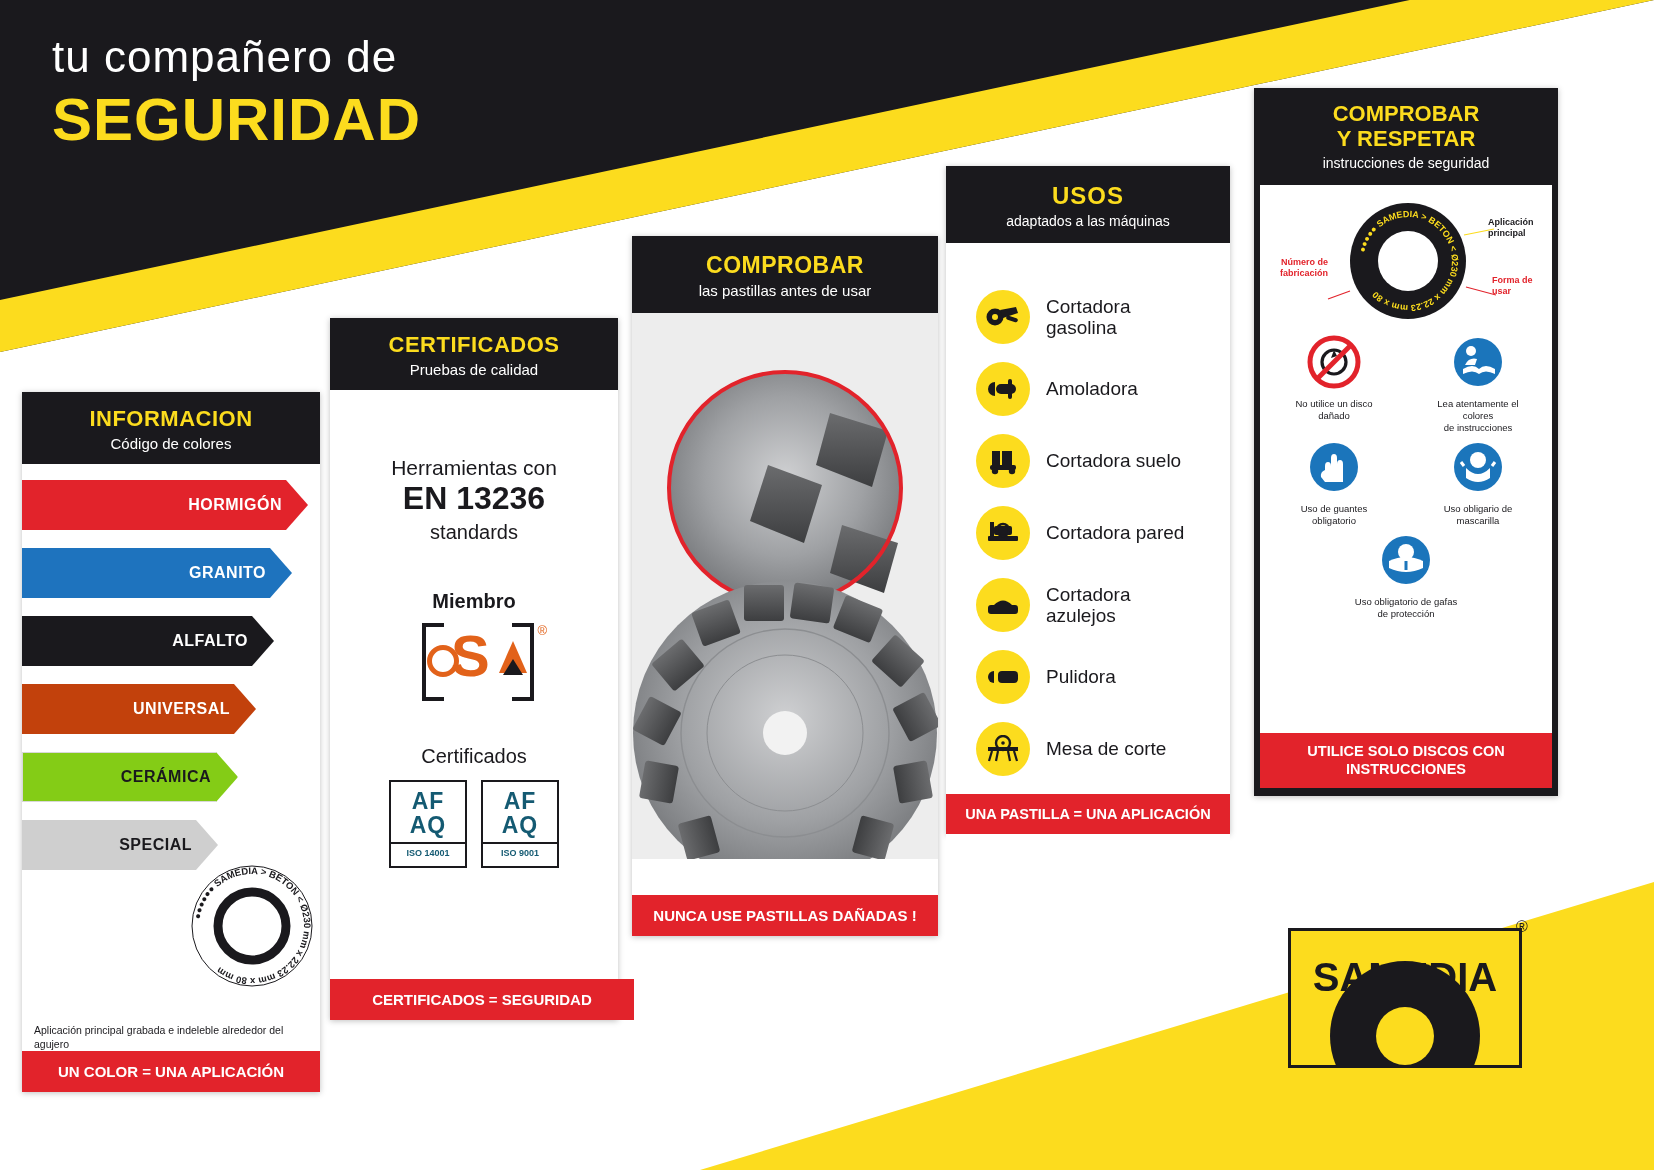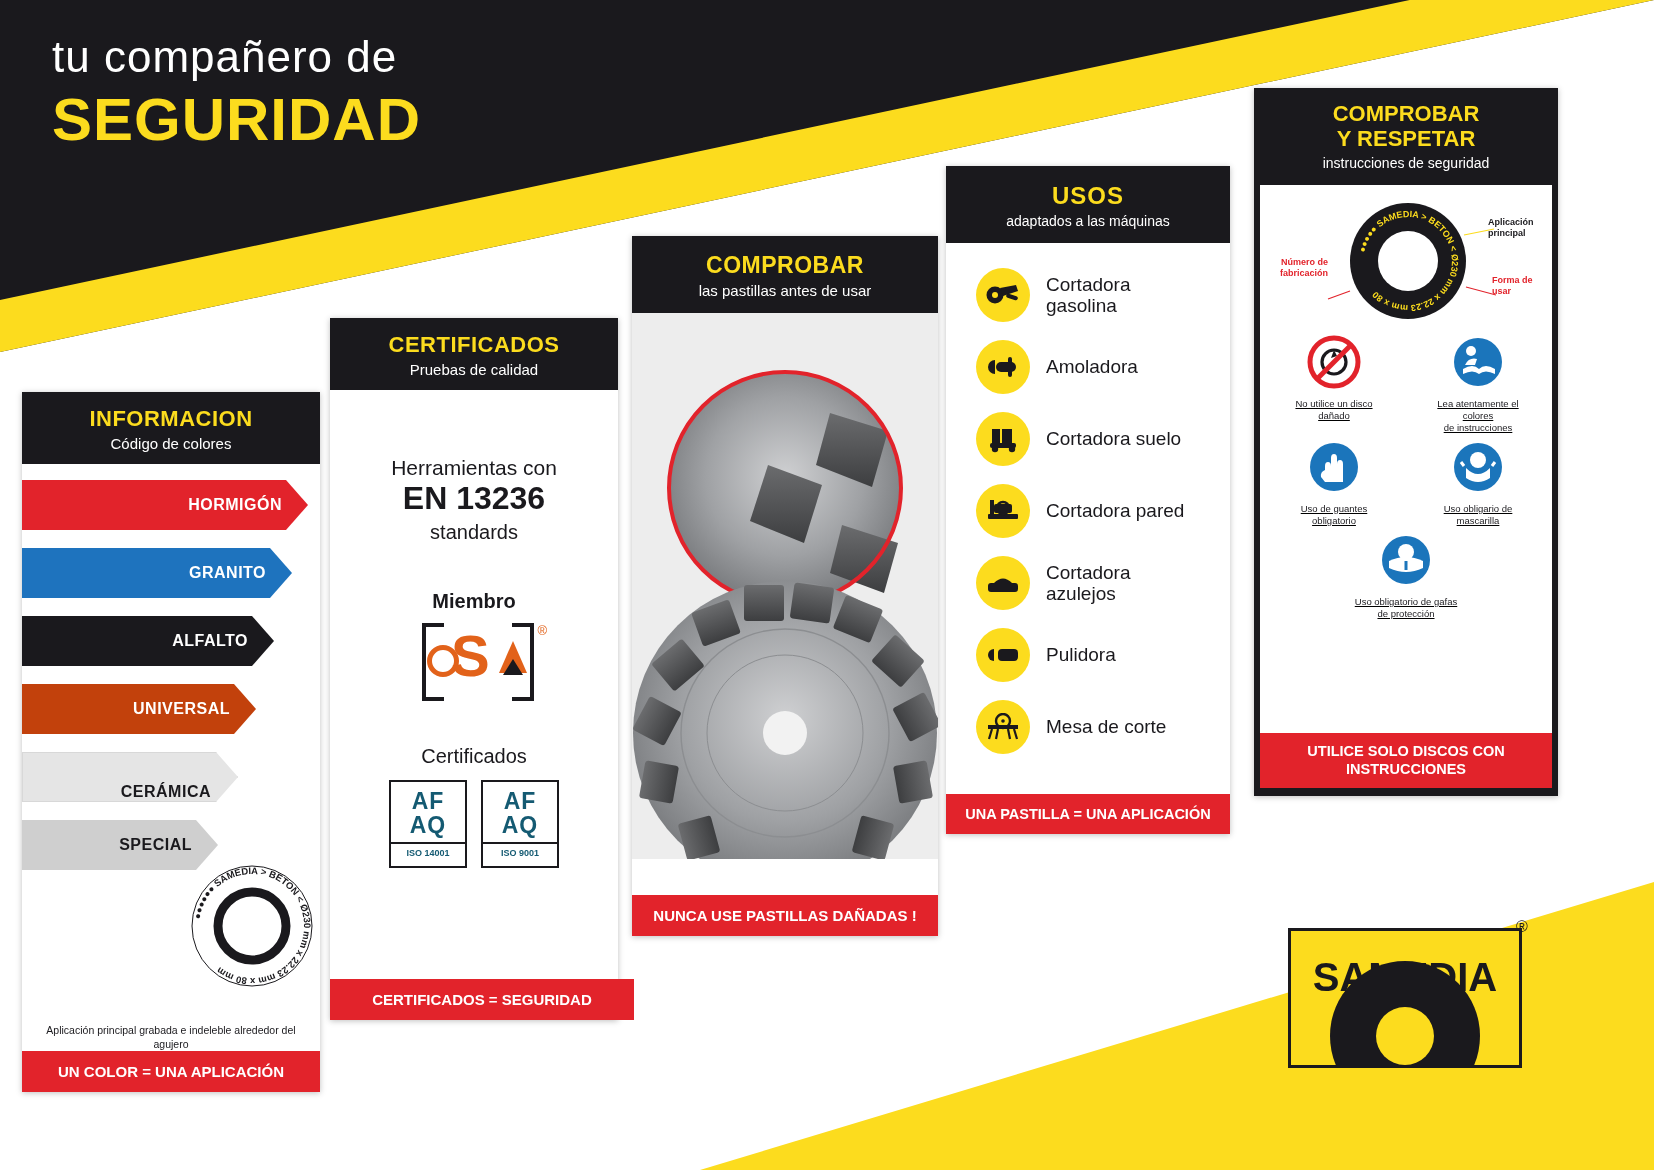--- a/index.html
+++ b/index.html
@@ -39,24 +39,24 @@
   #p1 .panel-head .t1{font-size:22px;}
   #p1 .panel-head .t2{font-size:15px;margin-top:3px;}
   #p1 .body{position:relative;height:580px;background:#fff;}
   .colorbar{position:absolute;left:0;height:50px;display:flex;align-items:center;justify-content:flex-end;
     padding-right:26px;box-sizing:border-box;font-weight:bold;font-size:16px;letter-spacing:.5px;}
   .arrowr{clip-path:polygon(0 0, calc(100% - 22px) 0, 100% 50%, calc(100% - 22px) 100%, 0 100%);}
   .cb1{top:16px;width:286px;background:#e2232b;color:#fff;}
   .cb2{top:84px;width:270px;background:#1e73be;color:#fff;}
   .cb3{top:152px;width:252px;background:#1a191d;color:#fff;}
   .cb4{top:220px;width:234px;background:#c2410c;color:#fff;text-align:right;}
-  .cb5{top:288px;width:216px;background:#e5e5e5;color:#1a191d;border:1px solid #d8d8d8;align-items:flex-end;}
+  .cb5{top:288px;width:216px;background:#84cc16;color:#1a191d;border:1px solid #d8d8d8;}
   .cb6{top:356px;width:196px;background:#cfcfcf;color:#1a191d;}
   .disc-small{position:absolute;left:160px;top:392px;width:140px;height:140px;}
-  .p1-note{position:absolute;left:12px;top:560px;width:274px;text-align:center;font-size:10.5px;color:#1a191d;line-height:1.3;}
+  .p1-note{position:absolute;left:12px;top:560px;width:274px;font-size:10.5px;color:#1a191d;line-height:1.3;}
   #p1 .foot-red{position:absolute;left:0;bottom:0;width:100%;padding:12px 0;font-size:15px;}
 
   
   #p2{left:330px;top:318px;width:288px;height:702px;}
   #p2 .panel-head{padding:14px 6px 12px;}
   #p2 .panel-head .t1{font-size:22px;}
   #p2 .panel-head .t2{font-size:15px;margin-top:3px;}
   #p2 .body{height:540px;position:relative;text-align:center;color:#1a191d;}
   #p2 .l-herr{font-size:21px;margin-top:66px;}
   #p2 .l-en{font-size:32px;font-weight:bold;margin-top:0;}
@@ -85,36 +85,36 @@
   #p3 .panel-head .t1{font-size:23px;}
   #p3 .panel-head .t2{font-size:15px;margin-top:3px;}
   #p3 .photo{position:relative;height:546px;background:#e9e9e9;overflow:hidden;}
   #p3 .foot-red{position:absolute;left:0;bottom:0;width:100%;padding:12px 0;font-size:15px;}
 
   
   #p4{left:946px;top:166px;width:284px;height:668px;}
   #p4 .panel-head{padding:16px 6px 14px;}
   #p4 .panel-head .t1{font-size:24px;letter-spacing:1px;}
   #p4 .panel-head .t2{font-size:14px;margin-top:3px;}
-  #p4 .body{padding:16px 0 10px;background:#fff;height:588px;box-sizing:border-box;}
+  #p4 .body{padding:16px 0 10px;background:#fff;height:588px;box-sizing:border-box;margin-top:22px;}
   .use-row{display:flex;align-items:center;gap:16px;padding:0 0 0 30px;height:72px;}
   .use-dot{width:54px;height:54px;border-radius:50%;background:#fcdc1e;flex:none;display:flex;align-items:center;justify-content:center;}
   .use-label{font-size:19px;color:#1a191d;line-height:1.12;}
   #p4 .foot-red{position:absolute;left:0;bottom:0;width:100%;padding:12px 0;font-size:14.5px;}
 
   
   #p5{left:1254px;top:88px;width:304px;height:708px;background:#1a191d;}
   #p5 .head{text-align:center;padding:14px 6px 10px;}
   #p5 .head .t1{color:#fcdc1e;font-weight:bold;font-size:22px;line-height:1.12;}
   #p5 .head .t2{color:#fff;font-size:14px;margin-top:4px;}
   #p5 .white{background:#fff;margin:4px 6px 0;padding:10px 6px 14px;height:592px;box-sizing:border-box;position:relative;}
   .ring-wrap{position:relative;width:284px;height:130px;margin:0 auto;}
   .callout{position:absolute;font-size:9px;font-weight:bold;color:#e2232b;line-height:1.2;}
   .callout.dark{color:#1a191d;}
-  .pict-grid{display:flex;flex-wrap:wrap;justify-content:center;gap:6px 32px;margin-top:10px;text-decoration:underline;}
+  .pict-grid{display:flex;flex-wrap:wrap;justify-content:center;gap:6px 32px;margin-top:10px;}
   .pict{width:112px;text-align:center;}
   .pict .cap{font-size:9.5px;color:#1a191d;margin-top:5px;line-height:1.25;}
   #p5 .foot-red{position:absolute;left:6px;right:6px;bottom:8px;padding:10px 0;font-size:14.5px;line-height:1.2;}
 
   
   .logo{position:absolute;left:1288px;top:928px;width:228px;height:134px;background:#fcdc1e;border:3px solid #1a191d;z-index:6;overflow:hidden;}
   .logo .word{position:absolute;left:0;top:24px;width:100%;text-align:center;font-size:40px;font-weight:bold;color:#1a191d;letter-spacing:0px;}
   .logo .halfdisc{position:absolute;left:50%;transform:translateX(-50%);bottom:-46px;width:150px;height:150px;border-radius:50%;background:#1a191d;}
   .logo .halfdisc:after{content:"";position:absolute;left:50%;top:50%;transform:translate(-50%,-50%);width:58px;height:58px;border-radius:50%;background:#fcdc1e;}
 </style>

